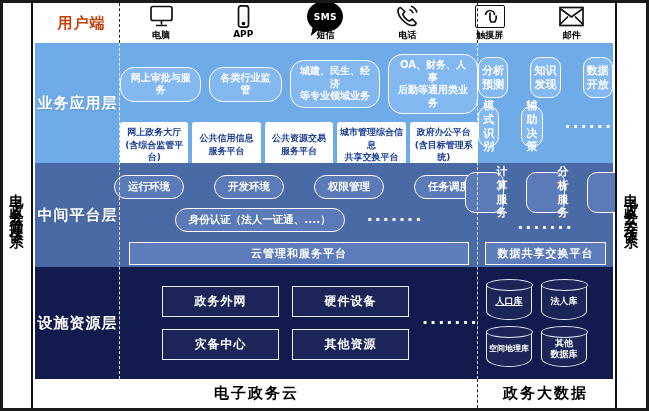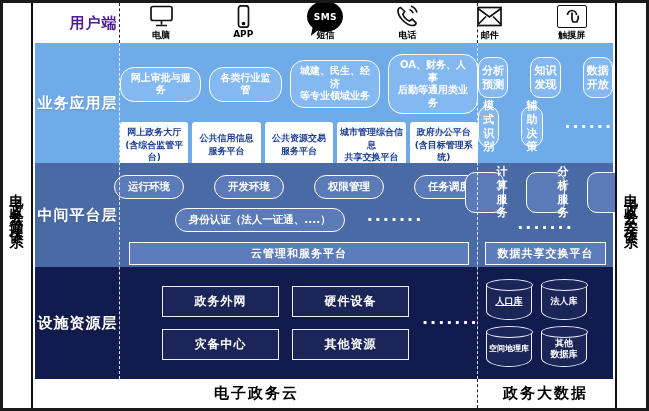--- a/index.html
+++ b/index.html
@@ -11,21 +11,21 @@
   .side-col { position:absolute; top:0; bottom:0; background:#fff; display:flex; align-items:center; justify-content:center; z-index:5; }
   .side-col.left  { left:0;  width:30px; border-right:2px solid #111; }
   .side-col.right { right:0; width:31px; border-left:2px solid #111; }
   .vtext { writing-mode:vertical-rl; text-orientation:upright; font-size:14px; font-weight:bold; color:#000; letter-spacing:5px; line-height:1; white-space:nowrap; }
 
   
   .main { position:absolute; left:32px; right:33px; top:0; bottom:0; }
 
   
   .top-row { position:absolute; left:0; right:0; top:0; height:40px; background:#fff; }
-  .user-label { position:absolute; left:16px; top:0; width:85px; height:40px; display:flex; align-items:center; justify-content:center; font-size:15px; font-weight:bold; color:#4c1d95; letter-spacing:1px; }
+  .user-label { position:absolute; left:4px; top:0; width:85px; height:40px; display:flex; align-items:center; justify-content:center; font-size:15px; font-weight:bold; color:#c2410c; letter-spacing:1px; }
   .channels { position:absolute; left:85px; right:0; top:2px; height:38px; display:flex; justify-content:space-around; align-items:flex-start; }
   .channel { display:flex; flex-direction:column; align-items:center; width:58px; }
   .channel .ic { height:23px; display:flex; align-items:center; justify-content:center; }
   .channel .clabel { font-size:9px; font-weight:bold; color:#000; margin-top:1px; white-space:nowrap; }
   .channel svg { stroke:#111; fill:none; stroke-width:1.7; }
   .sms-bubble { position:relative; width:36px; height:31px; background:#000; border-radius:50%; color:#fff; font-size:9px; font-weight:bold; display:flex; align-items:center; justify-content:center; letter-spacing:.5px; }
   .sms-bubble::after { content:""; position:absolute; left:5px; bottom:-4px; width:0; height:0; border:5px solid transparent; border-top-color:#000; border-left-color:#000; transform:skewX(-15deg); }
   .tbox { width:30px; height:23px; border:1.5px solid #111; border-radius:2px; display:flex; align-items:center; justify-content:center; background:#fff; }
 
   
@@ -138,38 +138,38 @@
             <svg width="27" height="23" viewBox="0 0 27 23">
                 <path d="M6.5 2.5 C4.8 2.5 4 4.3 4 6 c0 6 8.5 14.5 14.5 14.5 1.8 0 3.5-.9 3.5-2.6 l-3.8-3.7 -2.8 1.8 c-2.8-1.1-5.6-3.9-6.6-6.7 l1.9-2.8 z"></path>
                 <path d="M15.5 4.5 q2.8 1 3.8 3.8"></path>
                 <path d="M17 1 q4.6 1.8 6 6.5"></path>
               </svg>
           </span>
           <span class="clabel">电话</span>
         </div>
         <div class="channel">
           <span class="ic">
-            <svg width="27" height="23" viewBox="0 0 27 23">
-                <rect x="2" y="2.5" width="23" height="18"></rect>
-                <path d="M2 3.5 L13.5 12 25 3.5"></path>
-                <path d="M2 19.5 L10 11.5 M25 19.5 L17 11.5"></path>
-              </svg>
-          </span>
-          <span class="clabel">邮件</span>
-        </div>
-        <div class="channel">
-          <span class="ic">
             <span class="tbox">
               <svg width="22" height="18" viewBox="0 0 22 18">
                   <path d="M6.5 7 a4.5 4.5 0 0 1 9 0"></path>
                   <path d="M11 4.5 v7 l1.2 2.5 h3.6 l1.4-3.5 v-3"></path>
                 </svg>
             </span>
           </span>
           <span class="clabel">触摸屏</span>
+        </div>
+        <div class="channel">
+          <span class="ic">
+            <svg width="27" height="23" viewBox="0 0 27 23">
+                <rect x="2" y="2.5" width="23" height="18"></rect>
+                <path d="M2 3.5 L13.5 12 25 3.5"></path>
+                <path d="M2 19.5 L10 11.5 M25 19.5 L17 11.5"></path>
+              </svg>
+          </span>
+          <span class="clabel">邮件</span>
         </div>
       </div>
     </div>
 
     <div class="layer layer-app">
       <div class="layer-label">业务应用层</div>
       <div class="content-left">
         <div class="pill-row">
           <span class="pill" style="white-space: pre-line;">网上审批与服务</span>
           <span class="pill" style="white-space: pre-line;">各类行业监管</span>

